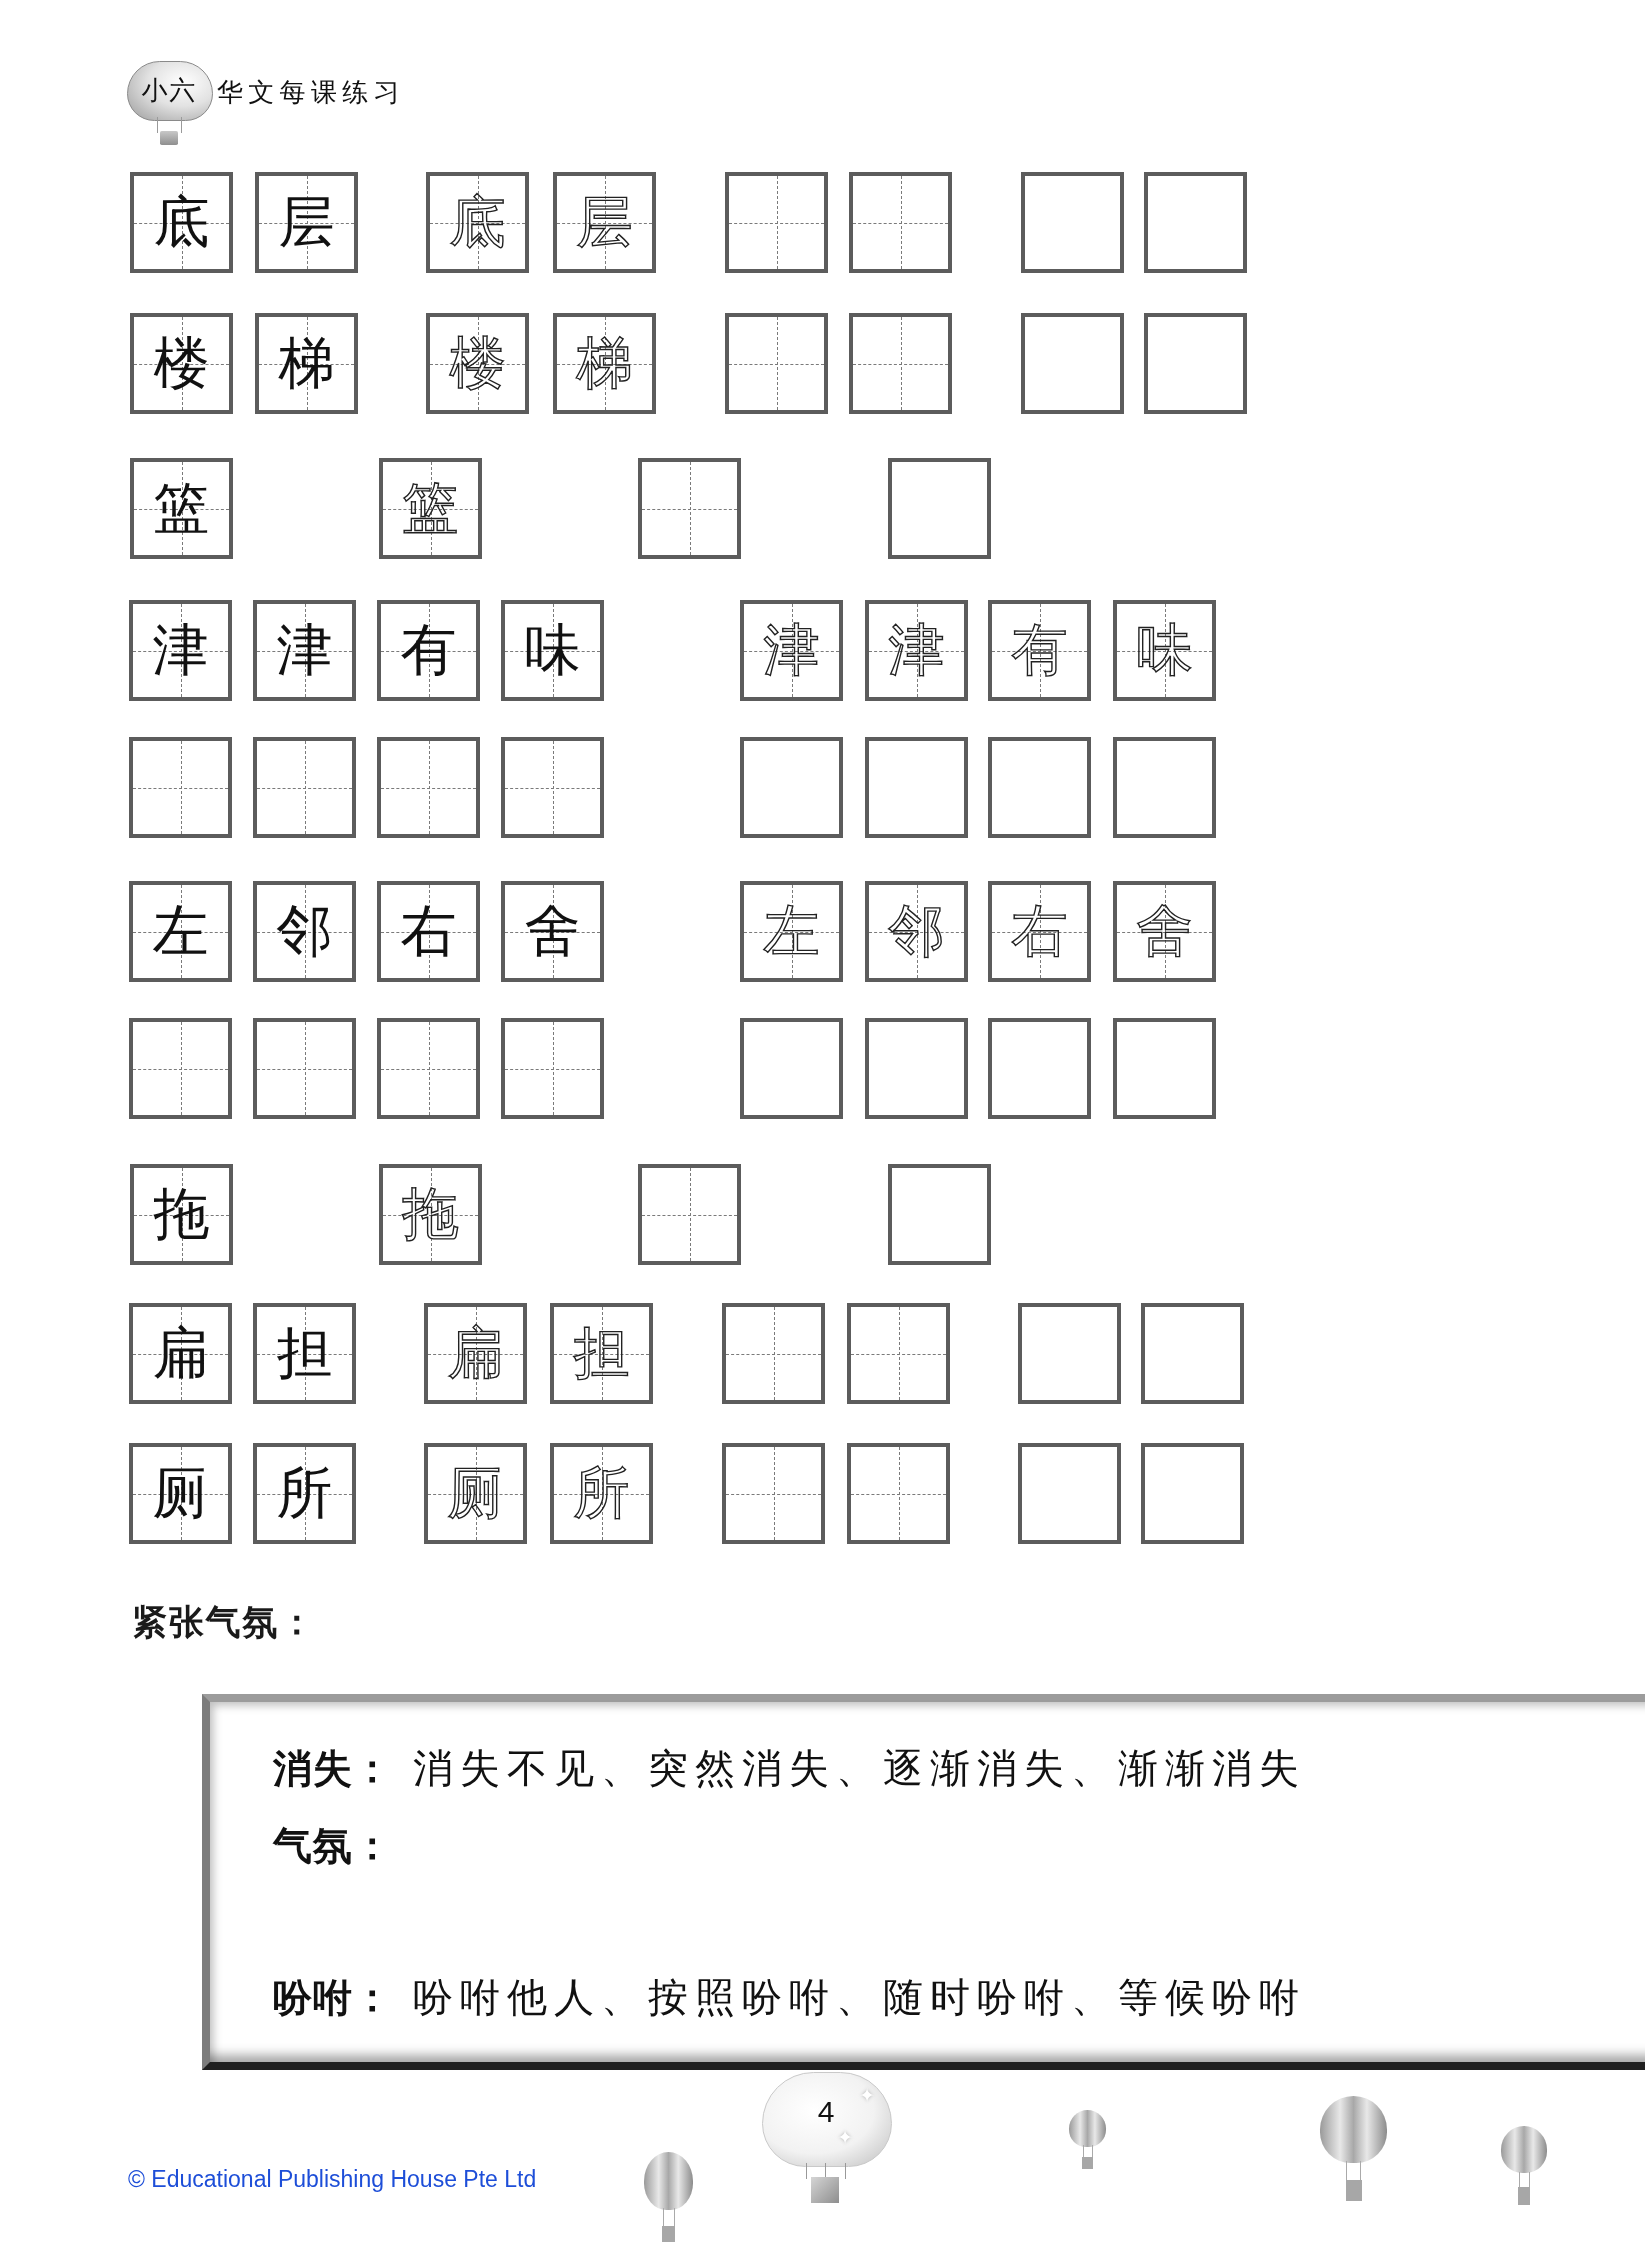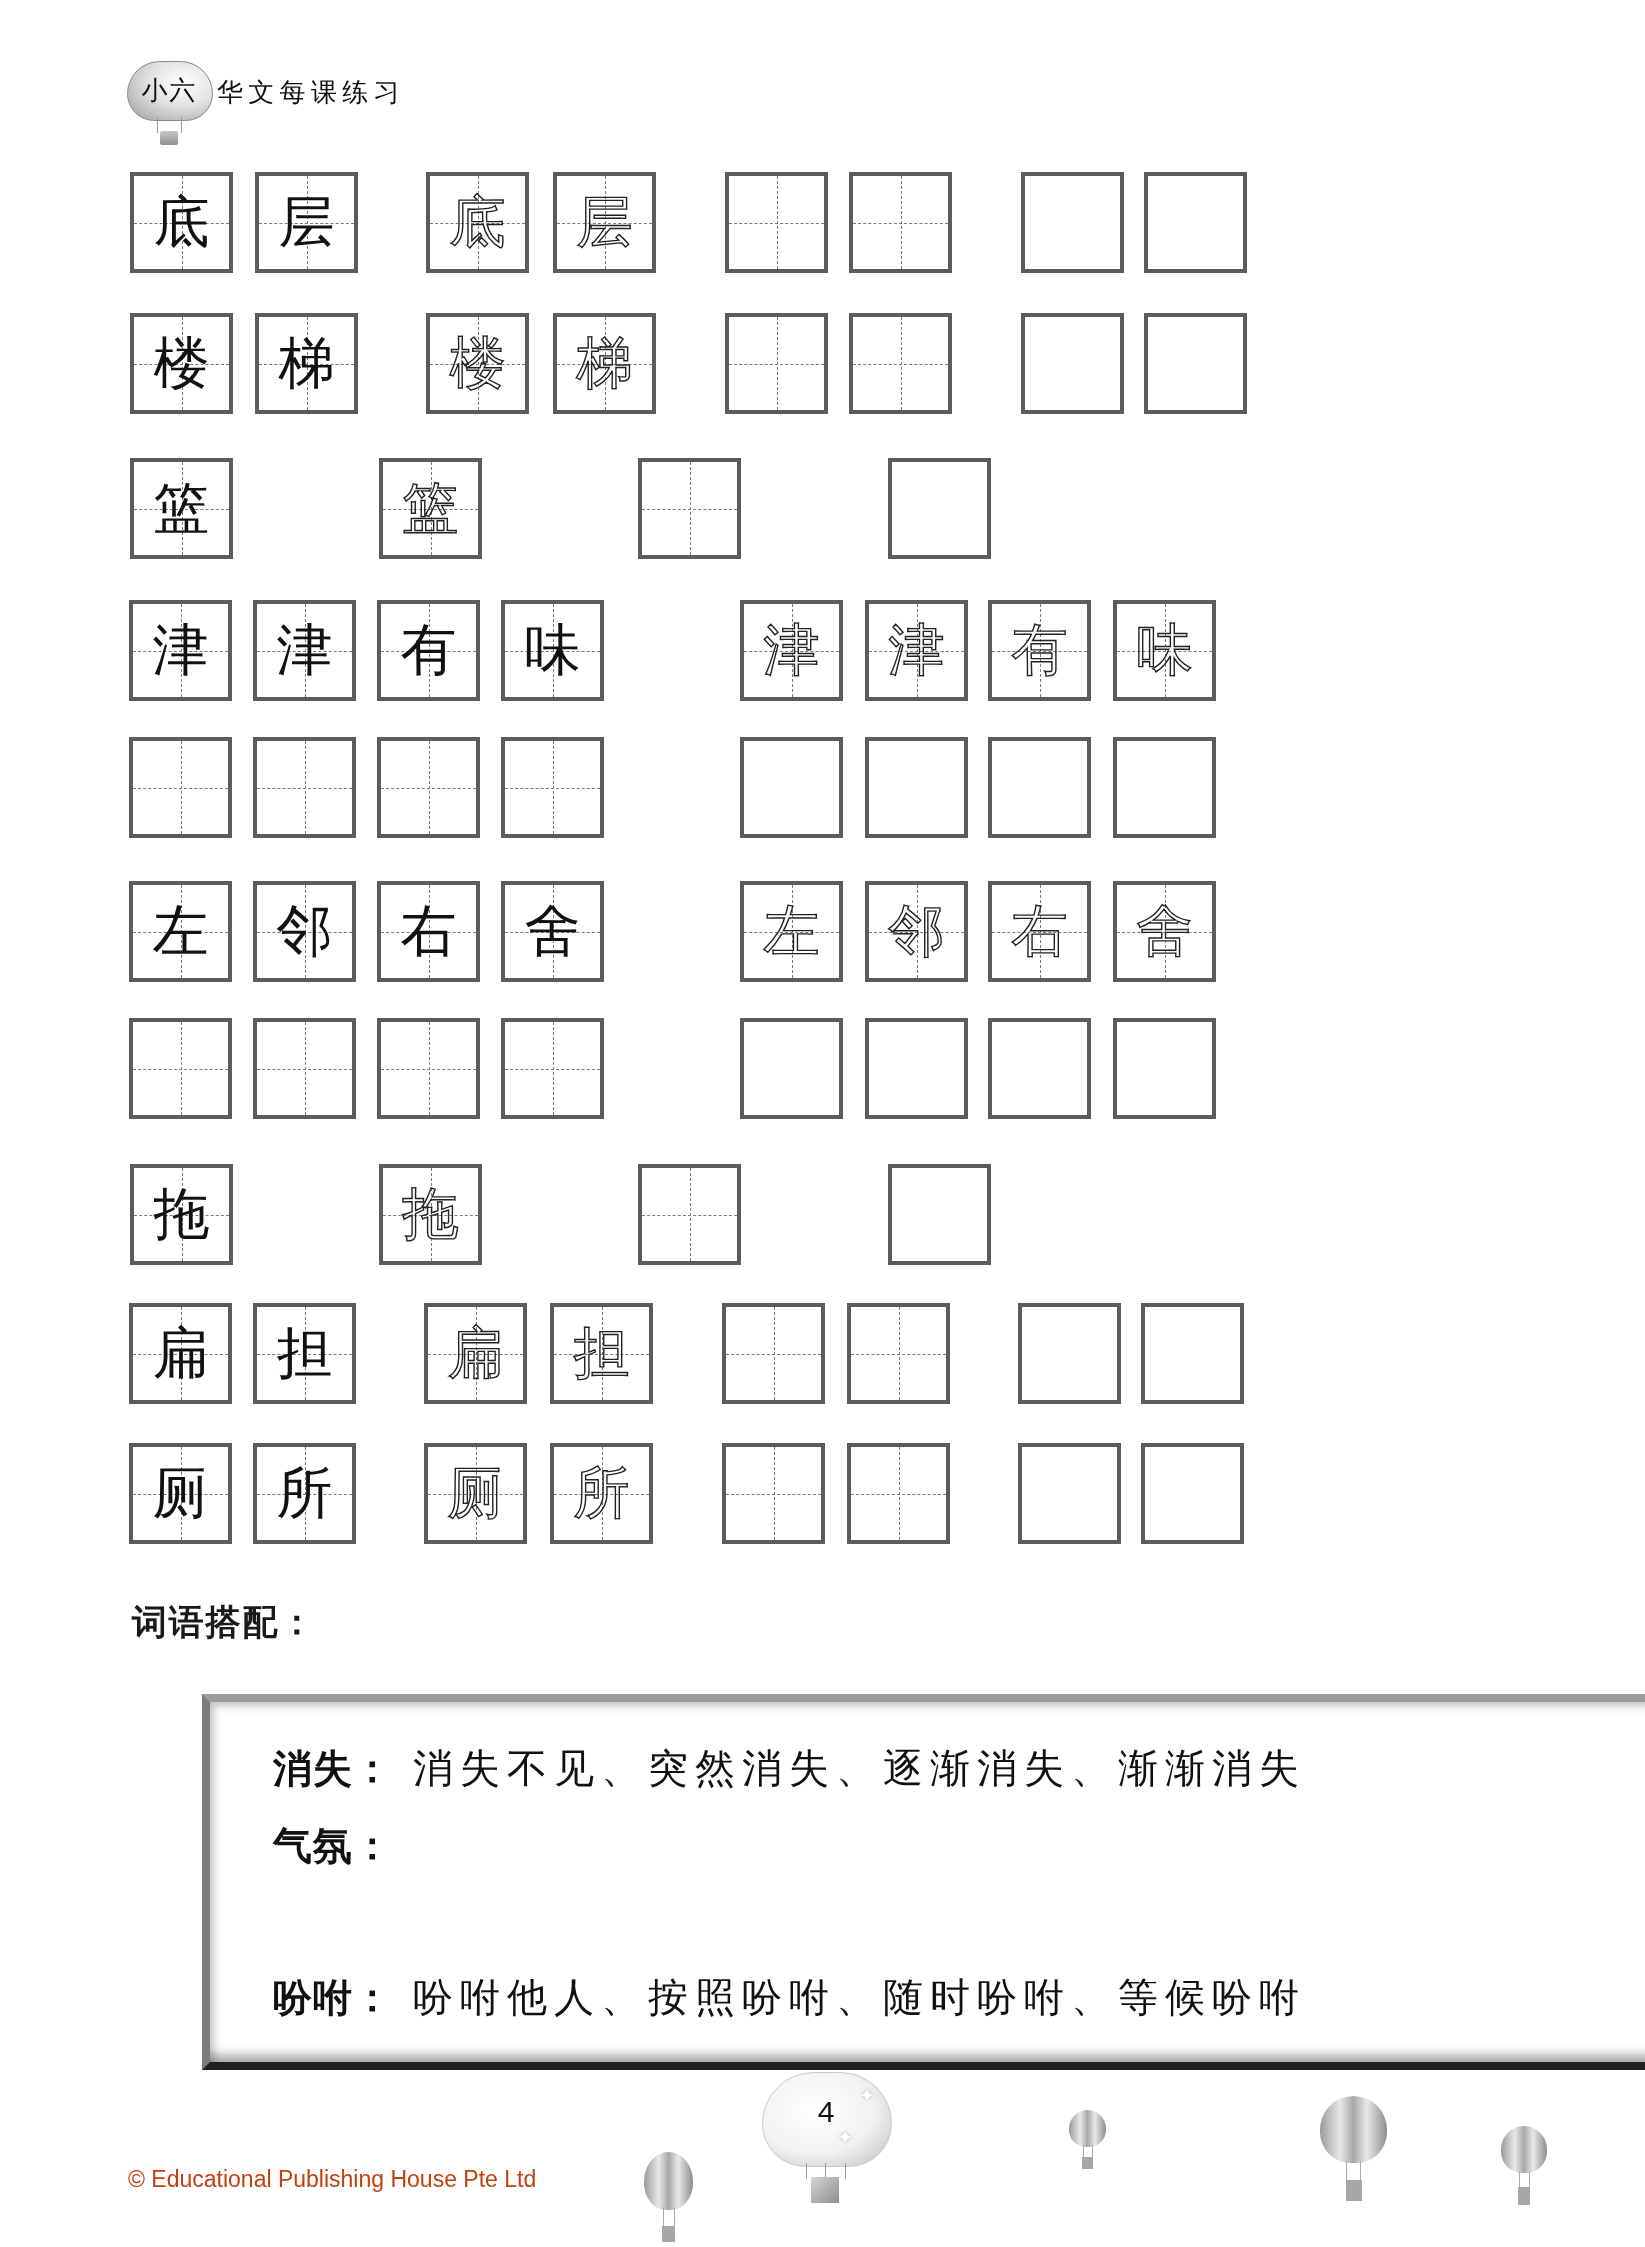--- a/index.html
+++ b/index.html
@@ -39,21 +39,21 @@
   .vocab-box { position: absolute; left: 202px; top: 1694px; width: 1534px; height: 376px; box-sizing: border-box;
      background: #ffffff;
      border-top: 8px solid #9c9c9c; border-left: 8px solid #7c7c7c;
      border-right: 8px solid #1f1f1f; border-bottom: 8px solid #1f1f1f;
      box-shadow: inset -12.3px -12.3px 10.5px -5.3px rgba(0,0,0,0.35), inset 8.8px 8.8px 8.8px -5.3px rgba(0,0,0,0.25); }
   .vocab-row { position: absolute; left: 63px; height: 53px; display: flex; align-items: center; white-space: nowrap; }
   .vocab-label { font-size: 39px; font-weight: bold; font-family: "DejaVu Sans", sans-serif; color: #111; width: 140px; letter-spacing: 0.9px; }
   .vocab-items { font-size: 40px; font-family: "DejaVu Serif", "Liberation Serif", serif; color: #111; letter-spacing: 7px; }
 
   
-  .footer-copy { position: absolute; left: 128px; top: 2166px; font-family: "Liberation Sans", sans-serif; font-size: 23px; color: #c2410c; }
+  .footer-copy { position: absolute; left: 128px; top: 2166px; font-family: "Liberation Sans", sans-serif; font-size: 23px; color: #1d4ed8; }
   .page-balloon { position: absolute; left: 762px; top: 2072px; width: 128px; height: 176px; }
   .page-balloon .env { position: absolute; left: 0; top: 0; width: 128px; height: 93px; border-radius: 63px 63px 53px 53px;
      background: radial-gradient(ellipse at 40% 40%, #ffffff 0%, #f2f2f2 55%, #bdbdbd 100%); border: 0.9px solid #c9c9c9; }
   .page-balloon .num { position: absolute; left: 0; width: 128px; top: 23px; text-align: center; font-size: 30px; font-family: "Liberation Sans", sans-serif; color: #111; }
   .page-balloon .bask { position: absolute; left: 49px; top: 105px; width: 28px; height: 26px; background: linear-gradient(135deg,#d5d5d5,#8e8e8e); }
   .page-balloon .r { position: absolute; top: 91px; width: 0.9px; height: 16px; background: #999; }
   .sparkle { position: absolute; width: 16px; height: 16px; color: #fff; font-size: 19.3px; text-shadow: 0 0 3.5px #aaa; }
 
   .deco { position: absolute; }
   .deco .env { position: absolute; left: 0; top: 0; border-radius: 50% 50% 46% 46%;
@@ -242,21 +242,21 @@
     </div>
   <div class="box grid" style="left:550px;top:1443px">
       <span class="ch trace">所</span>
     </div>
   <div class="box grid" style="left:722px;top:1443px"></div>
   <div class="box grid" style="left:847px;top:1443px"></div>
   <div class="box" style="left:1018px;top:1443px"></div>
   <div class="box" style="left:1141px;top:1443px"></div>
 </div>
 
-<div class="section-title">词语搭配：</div>
+<div class="section-title">紧张气氛：</div>
 
 <div class="vocab-box">
   <div class="vocab-row" style="top:40px">
     <span class="vocab-label">消失：</span>
     <span class="vocab-items">消失不见、突然消失、逐渐消失、渐渐消失</span>
   </div>
   <div class="vocab-row" style="top:117px">
     <span class="vocab-label">气氛：</span>
   </div>
   <div class="vocab-row" style="top:269px">

